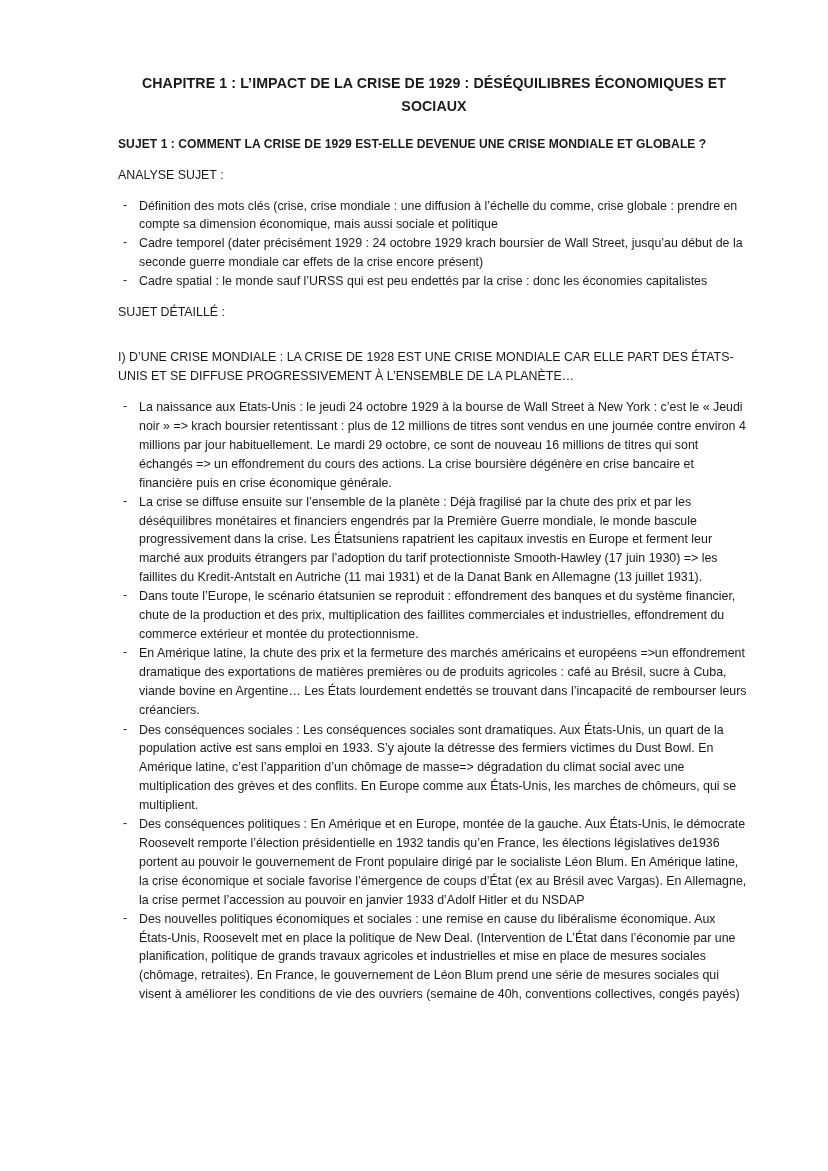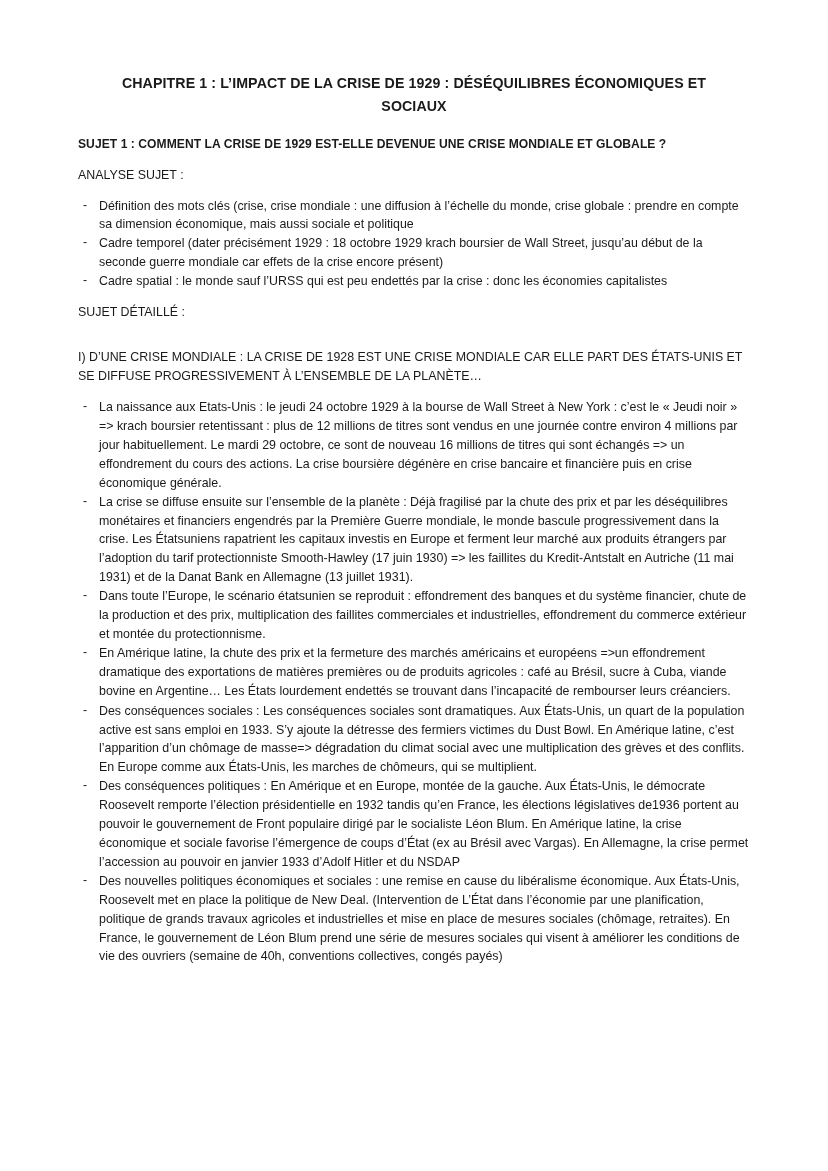--- a/index.html
+++ b/index.html
@@ -12,21 +12,21 @@
     width: 828px;
     height: 1171px;
     font-family: "Liberation Sans", sans-serif;
     color: #1a1a1a;
     -webkit-font-smoothing: antialiased;
   }
   .page {
     box-sizing: border-box;
     width: 828px;
     height: 1171px;
-    padding: 62px 78px 0 78px;
+    padding: 62px 78px 0 118px;
     position: relative;
   }
   .doc-title {
     font-size: 14.2px;
     font-weight: bold;
     text-align: center;
     line-height: 1.62;
     margin: 10px 18px 0 18px;
     letter-spacing: 0.1px;
   }
@@ -77,25 +77,25 @@
 
   <h1 class="doc-title">CHAPITRE 1 : L’IMPACT DE LA CRISE DE 1929 : DÉSÉQUILIBRES ÉCONOMIQUES ET SOCIAUX</h1>
 
   <h2 class="subject-heading">SUJET 1 : COMMENT LA CRISE DE 1929 EST-ELLE DEVENUE UNE CRISE MONDIALE ET GLOBALE ?</h2>
 
   <p class="section-label">ANALYSE SUJET :</p>
 
   <ul class="bullets">
     <li>
       <span class="dash">-</span>
-      <span>Définition des mots clés (crise, crise mondiale : une diffusion à l’échelle du monde, crise globale : prendre en compte sa dimension économique, mais aussi sociale et politique</span>
+      <span>Définition des mots clés (crise, crise mondiale : une diffusion à l’échelle du comme, crise globale : prendre en compte sa dimension économique, mais aussi sociale et politique</span>
     </li>
     <li>
       <span class="dash">-</span>
-      <span>Cadre temporel (dater précisément 1929 : 18 octobre 1929 krach boursier de Wall Street, jusqu’au début de la seconde guerre mondiale car effets de la crise encore présent)</span>
+      <span>Cadre temporel (dater précisément 1929 : 24 octobre 1929 krach boursier de Wall Street, jusqu’au début de la seconde guerre mondiale car effets de la crise encore présent)</span>
     </li>
     <li>
       <span class="dash">-</span>
       <span>Cadre spatial : le monde sauf l’URSS qui est peu endettés par la crise : donc les économies capitalistes</span>
     </li>
   </ul>
 
   <p class="section-label">SUJET DÉTAILLÉ :</p>
 
   <p class="part-heading">I) D’UNE CRISE MONDIALE : LA CRISE DE 1928 EST UNE CRISE MONDIALE CAR ELLE PART DES ÉTATS-UNIS ET SE DIFFUSE PROGRESSIVEMENT À L’ENSEMBLE DE LA PLANÈTE…</p>

